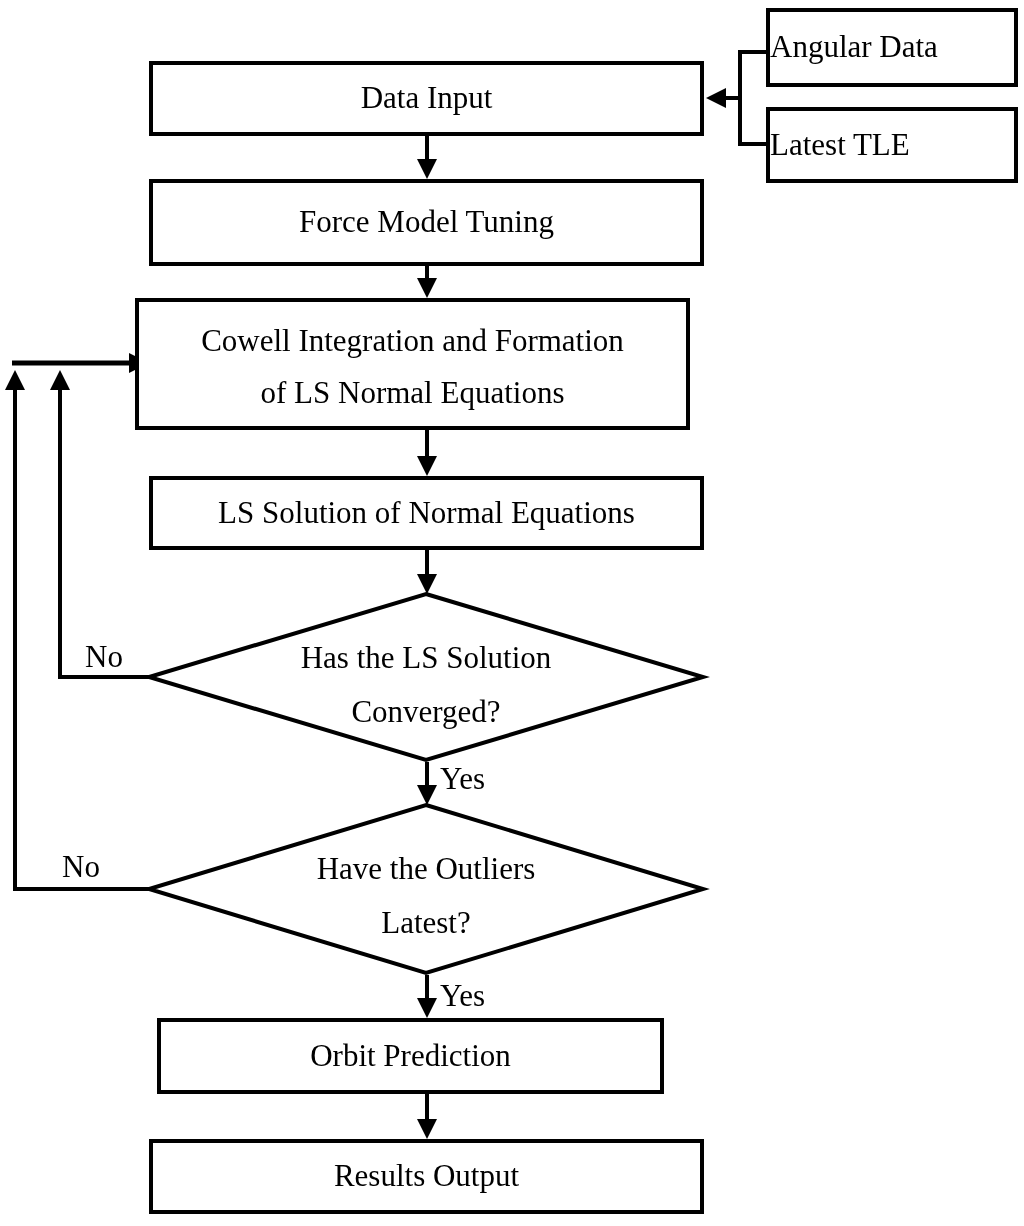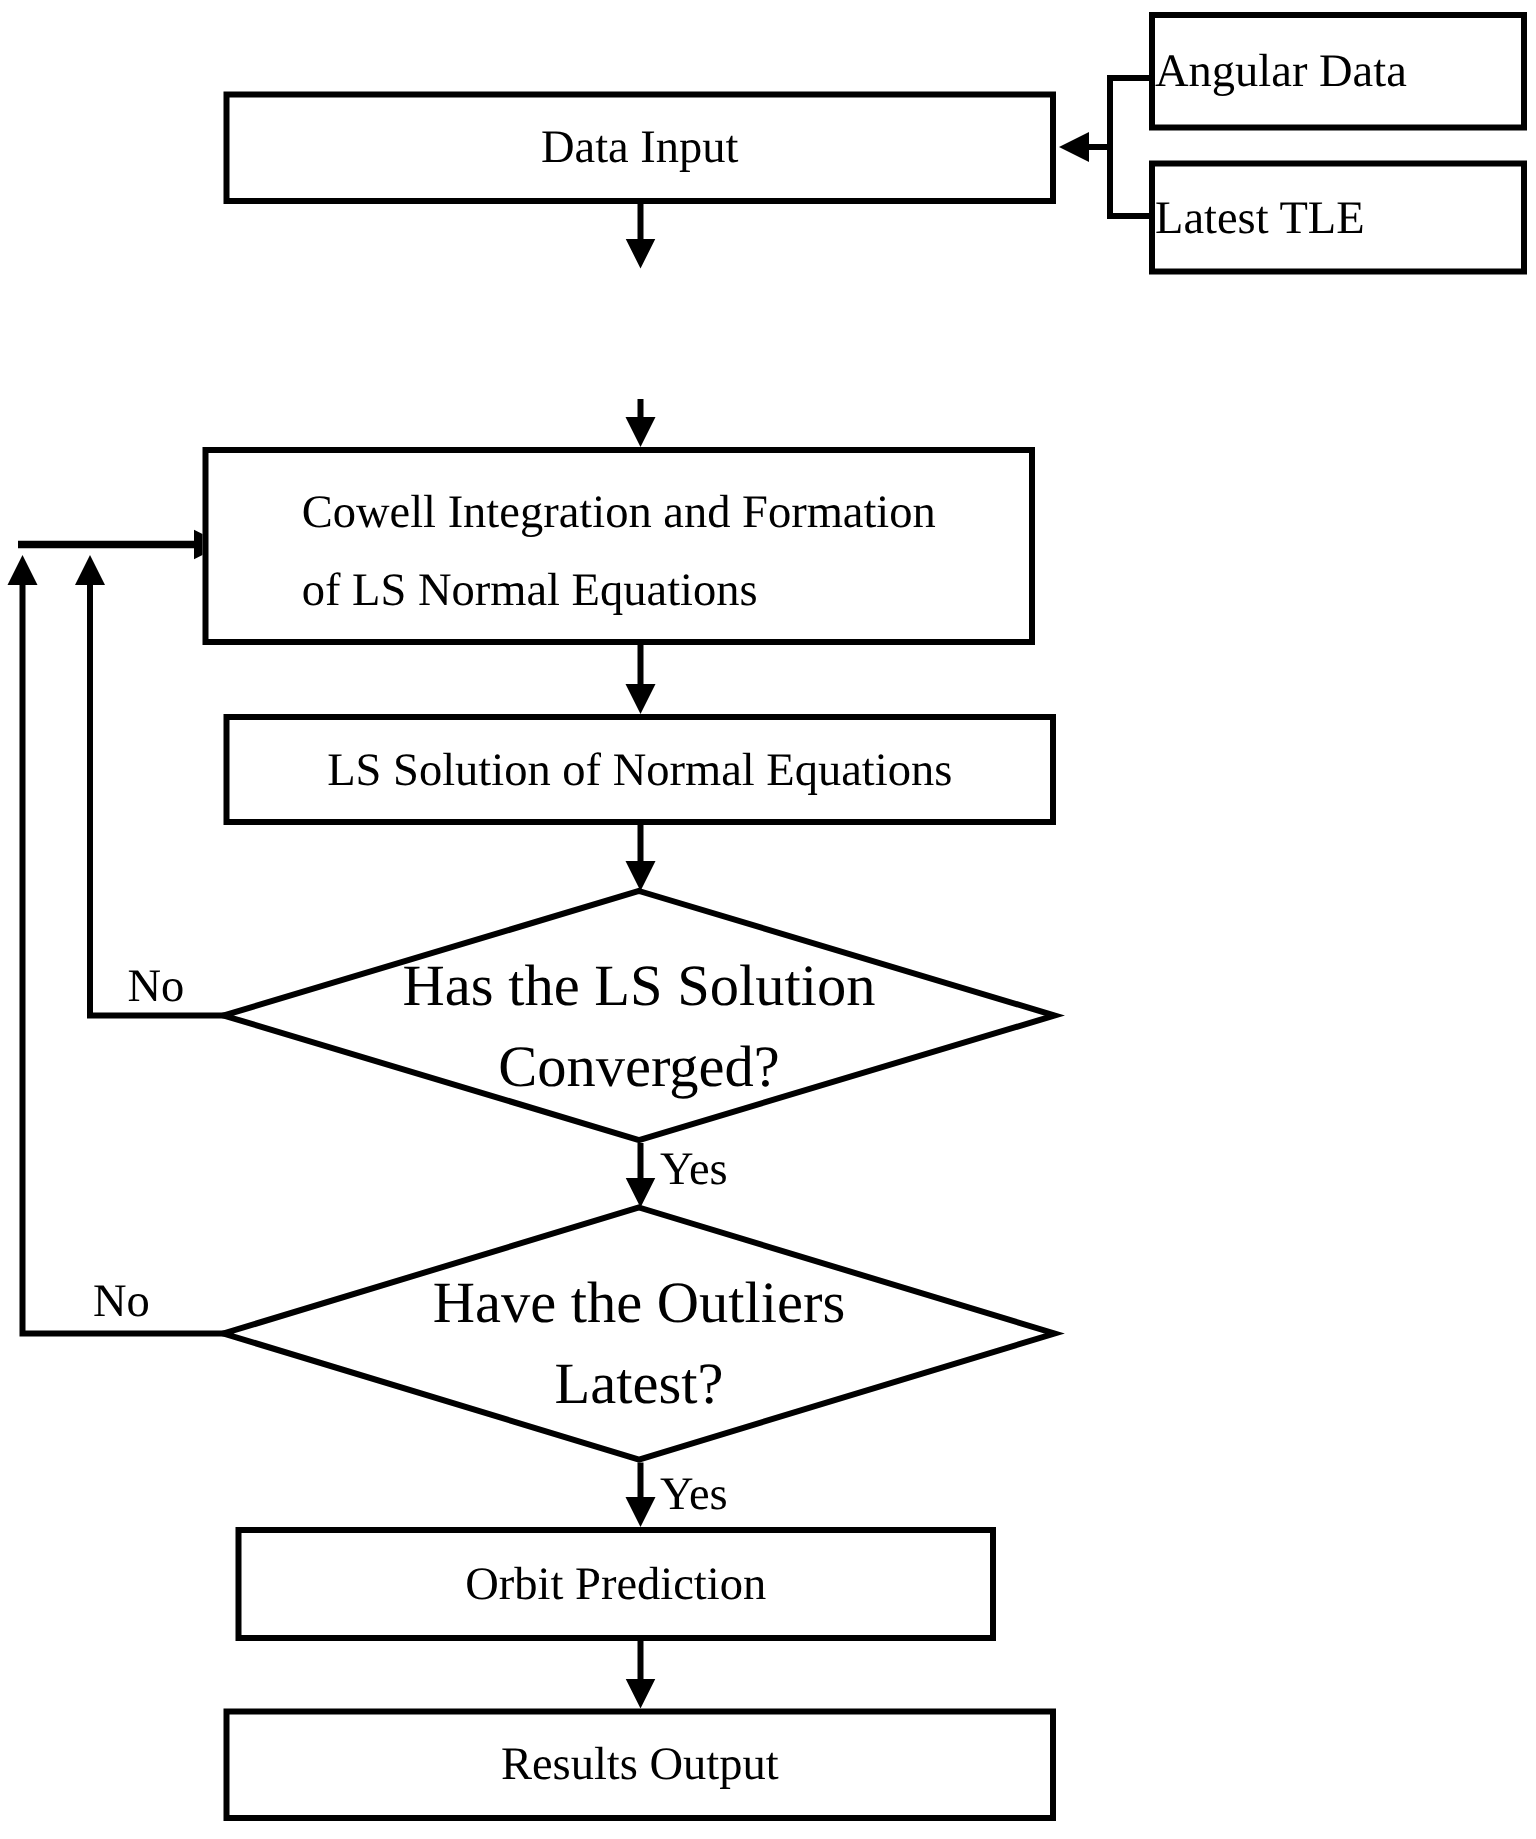--- a/index.html
+++ b/index.html
@@ -18,40 +18,40 @@
     width: 1024px; height: 1226px;
   }
   .box {
     position: absolute;
     box-sizing: border-box;
     border: 4px solid #000000;
     background: #ffffff;
     display: flex;
     align-items: center;
     justify-content: center;
-    text-align: left;
+    text-align: center;
     font-size: 31px;
     line-height: 1.3;
   }
   .box.left-align {
     justify-content: flex-start;
     text-align: left;
   }
   .multi {
     display: inline-block;
     white-space: pre-line;
     line-height: 52px;
   }
   .dlabel {
     position: absolute;
     display: flex;
     align-items: center;
     justify-content: center;
     text-align: center;
-    font-size: 39px;
+    font-size: 31px;
     line-height: 54px;
     white-space: pre-line;
   }
   .elabel {
     position: absolute;
     font-size: 31px;
     line-height: 34px;
     text-align: right;
   }
 </style>
@@ -91,20 +91,23 @@
   </div>
 
   <div class="box left-align" style="left:766px; top:8px; width:252px; height:79px;">
     <span>Angular Data</span>
   </div>
 
   <div class="box left-align" style="left:766px; top:107px; width:252px; height:76px;">
     <span>Latest TLE</span>
   </div>
 
+  <div class="box" style="left:149px; top:179px; width:555px; height:87px;">
+    <span>Force Model Tuning</span>
+  </div>
 
   <div class="box" style="left:135px; top:298px; width:555px; height:132px; padding-top:6px;">
     <span class="multi" style="max-width:440px;">Cowell Integration and Formation
 of LS Normal Equations</span>
   </div>
 
   <div class="box" style="left:149px; top:476px; width:555px; height:74px;">
     <span>LS Solution of Normal Equations</span>
   </div>
 

